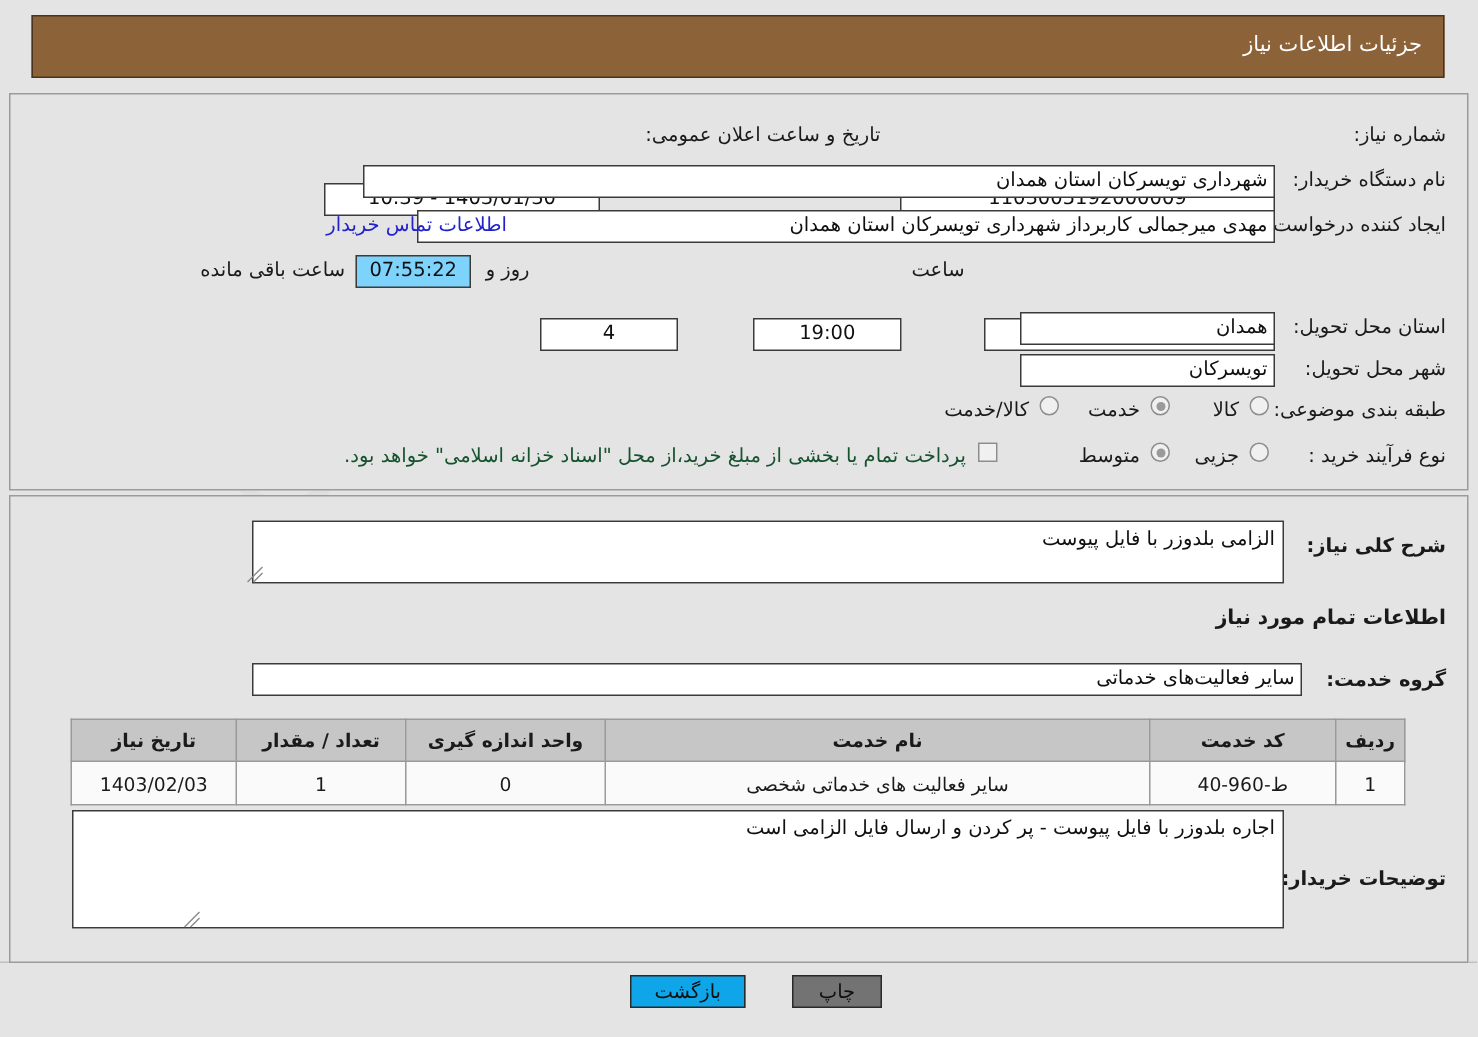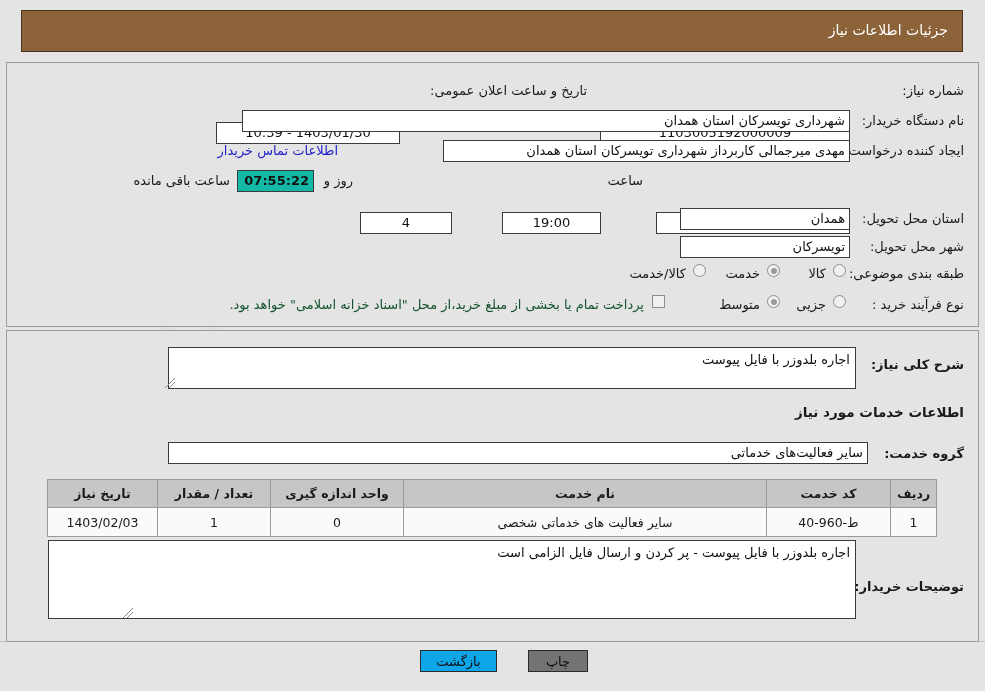--- a/index.html
+++ b/index.html
@@ -74,23 +74,22 @@
     line-height: 20px;
     height: 22px;
     padding: 0 4px;
     white-space: nowrap;
     overflow: hidden;
     text-overflow: clip;
   }
   .fld-c { text-align: center; margin-top: 42px; }
   .fld-r { text-align: right; }
   .fld-timer {
-    background: #14b8a6;
-    text-align: right;
-    font-weight: bold;
+    background: #7dd3fc;
+    text-align: center;
   }
   .link-blue {
     position: absolute;
     font-size: 13px;
     color: #2222cc;
     white-space: nowrap;
     cursor: pointer;
   }
 
   
@@ -231,21 +230,21 @@
     <div class="lbl" style="right:14px; top:20px;">شماره نیاز:</div>
     <div class="fld fld-c" style="right:128px; top:17px; width:250px;">1103005192000009</div>
 
     <div class="lbl" style="right:391px; top:20px;">تاریخ و ساعت اعلان عمومی:</div>
     <div class="fld fld-c" style="right:578px; top:17px; width:184px;">1403/01/30 - 10:39</div>
 
     <div class="lbl" style="right:14px; top:50px;">نام دستگاه خریدار:</div>
     <div class="fld fld-r" style="right:128px; top:47px; width:608px;">شهرداری تویسرکان استان همدان</div>
 
     <div class="lbl" style="right:14px; top:80px;">ایجاد کننده درخواست:</div>
-    <div class="fld fld-r" style="right:128px; top:77px; width:407px;padding-left:12px;">مهدی میرجمالی کاربرداز شهرداری تویسرکان استان همدان</div>
+    <div class="fld fld-r" style="right:128px; top:77px; width:572px;padding-left:12px;">مهدی میرجمالی کاربرداز شهرداری تویسرکان استان همدان</div>
     <div class="link-blue" style="right:640px; top:80px;">اطلاعات تماس خریدار</div>
 
     <div class="fld fld-c" style="right:128px; top:107px; width:194px;">1403/02/03</div>
     <div class="lbl" style="right:335px; top:110px;">ساعت</div>
     <div class="fld fld-c" style="right:377px; top:107px; width:99px;">19:00</div>
     <div class="fld fld-c" style="right:526px; top:107px; width:92px;">4</div>
     <div class="lbl" style="right:625px; top:110px;">روز و</div>
     <div class="fld fld-timer" style="right:664px; top:107px; width:77px;">07:55:22</div>
     <div class="lbl" style="right:748px; top:110px;">ساعت باقی مانده</div>
 
@@ -268,27 +267,27 @@
     <div class="radio-lbl" style="right:152px; top:234px;">جزیی</div>
     <div class="radio on" style="right:198px; top:232px;"></div>
     <div class="radio-lbl" style="right:218px; top:234px;">متوسط</div>
     <div class="checkbox" style="right:313px; top:232px;"></div>
     <div class="note-text" style="right:334px; top:234px;">پرداخت تمام یا بخشی از مبلغ خرید،از محل "اسناد خزانه اسلامی" خواهد بود.</div>
   </div>
 
   <div class="panel panel-mid">
 
     <div class="lbl lbl-b" style="right:14px; top:26px;">شرح کلی نیاز:</div>
-    <div class="txtarea" style="right:122px; top:16px; width:688px; height:42px;">اجاره بلدوزر با فایل پیوست</div>
+    <div class="txtarea" style="right:122px; top:16px; width:688px; height:42px;">الزامی بلدوزر با فایل پیوست</div>
     <svg class="resizer" style="right:802px; top:46px;" viewBox="0 0 12 12">
       <line x1="1" y1="11" x2="11" y2="1" stroke="#8a8a8a" stroke-width="1"></line>
       <line x1="5" y1="11" x2="11" y2="5" stroke="#8a8a8a" stroke-width="1"></line>
     </svg>
 
-    <div class="section-head" style="right:14px; top:73px;">اطلاعات خدمات مورد نیاز</div>
+    <div class="section-head" style="right:14px; top:73px;">اطلاعات تمام مورد نیاز</div>
 
     <div class="lbl lbl-b" style="right:14px; top:115px;">گروه خدمت:</div>
     <div class="fld fld-r" style="right:110px; top:111px; width:700px;">سایر فعالیت‌های خدماتی</div>
 
     <div class="lbl lbl-b" style="right:14px; top:248px;">توضیحات خریدار:</div>
     <div class="txtarea" style="right:122px; top:209px; width:808px; height:79px;">اجاره بلدوزر با فایل پیوست - پر کردن و ارسال فایل الزامی است</div>
     <svg class="resizer" style="right:844px; top:276px;" viewBox="0 0 12 12">
       <line x1="1" y1="11" x2="11" y2="1" stroke="#8a8a8a" stroke-width="1"></line>
       <line x1="5" y1="11" x2="11" y2="5" stroke="#8a8a8a" stroke-width="1"></line>
     </svg>

